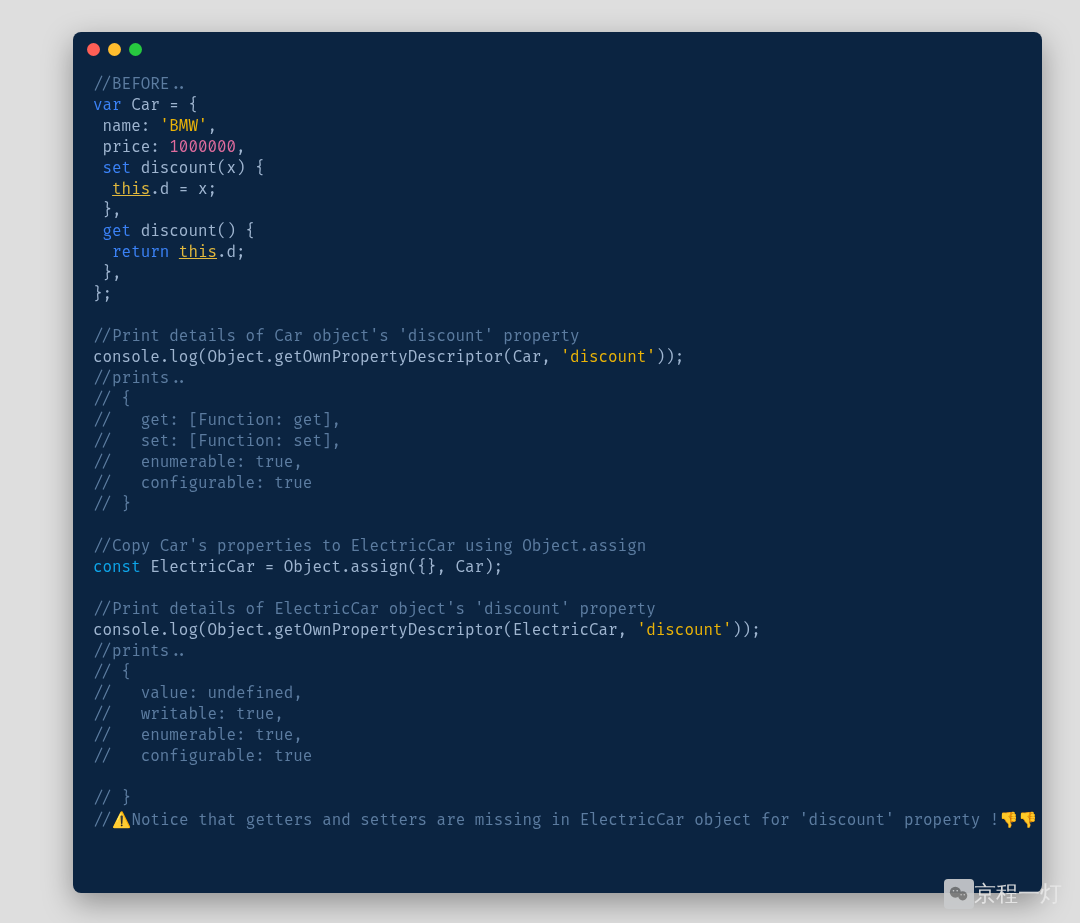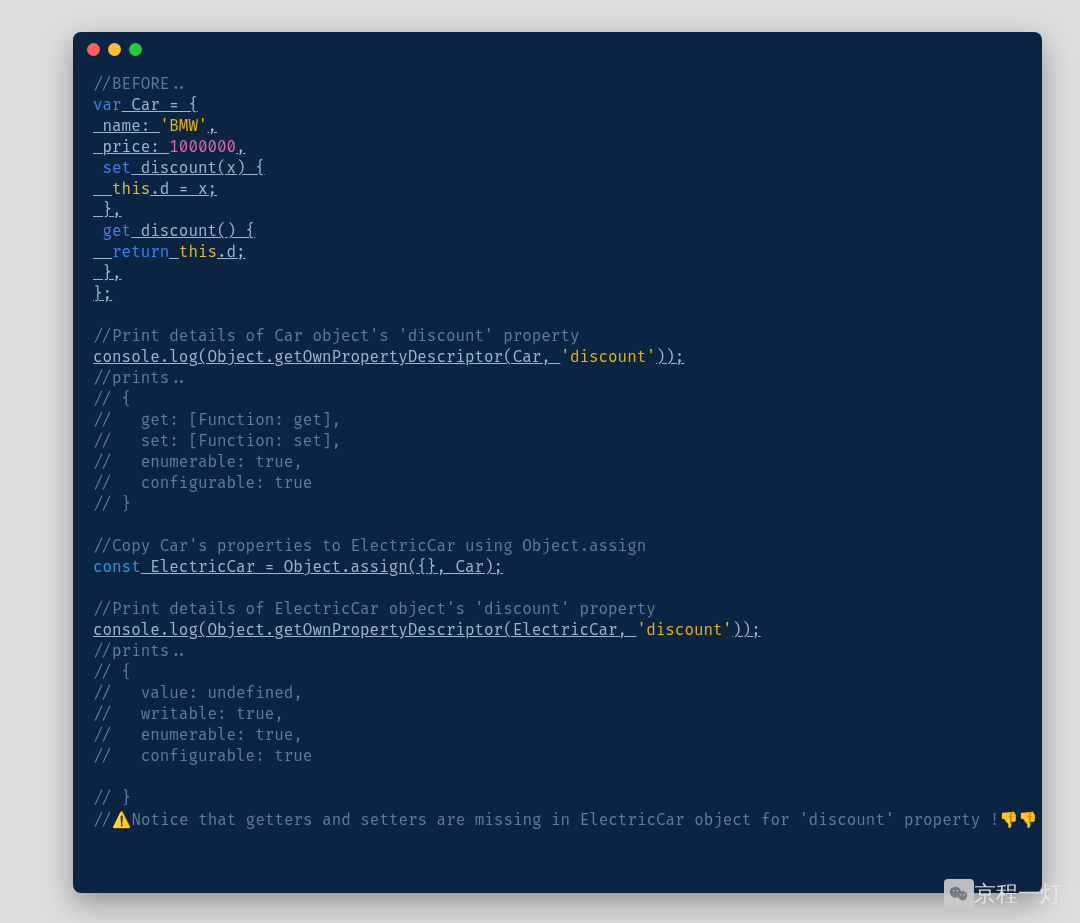--- a/index.html
+++ b/index.html
@@ -46,22 +46,22 @@
     line-height: 21px;
     white-space: pre;
     color: #c9d1e0;
     overflow: hidden;
   }
   .c-comment { color: #5c7ca0; }
   .c-keyword { color: #3b82f6; }
   .c-const   { color: #0ea5e9; text-align: center; }
   .c-string  { color: #eab308; }
   .c-number  { color: #e06c9e; text-align: center; }
-  .c-this    { color: #e2b93d; }
-  .c-text    { color: #9fb5d0; text-decoration: underline; }
+  .c-this    { color: #e2b93d; text-decoration: underline; }
+  .c-text    { color: #9fb5d0; }
   .emoji { font-family: 'Apple Color Emoji','Segoe UI Emoji',sans-serif; }
   .watermark {
     position: absolute;
     bottom: 14px;
     right: 18px;
     display: flex;
     align-items: center;
     gap: 0;
     color: #e8e8e8;
     font-family: 'PingFang SC','Microsoft YaHei',sans-serif;

